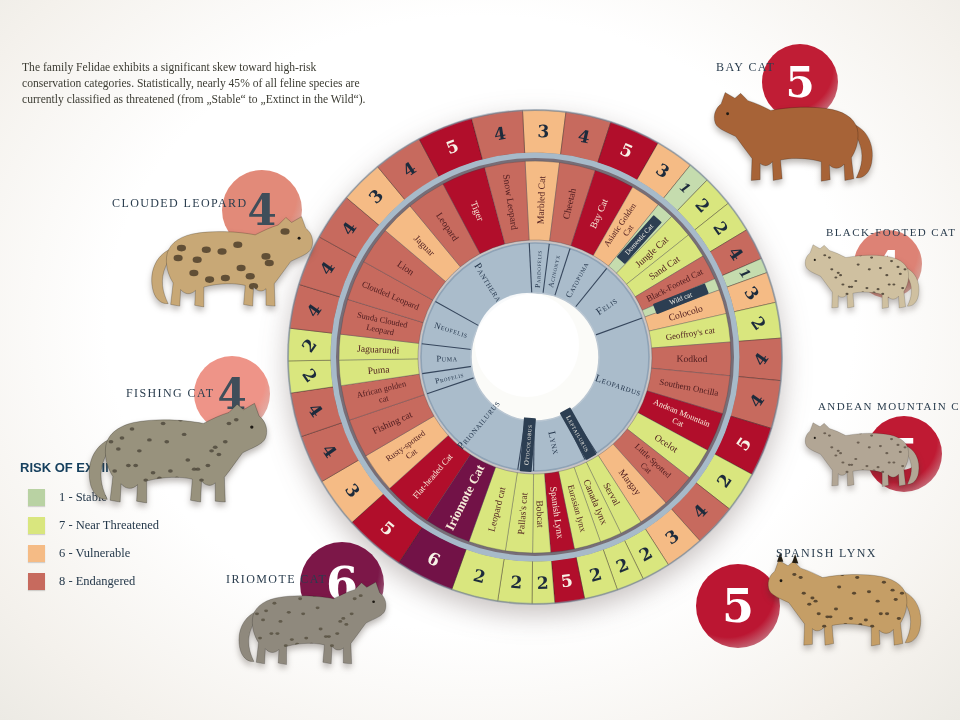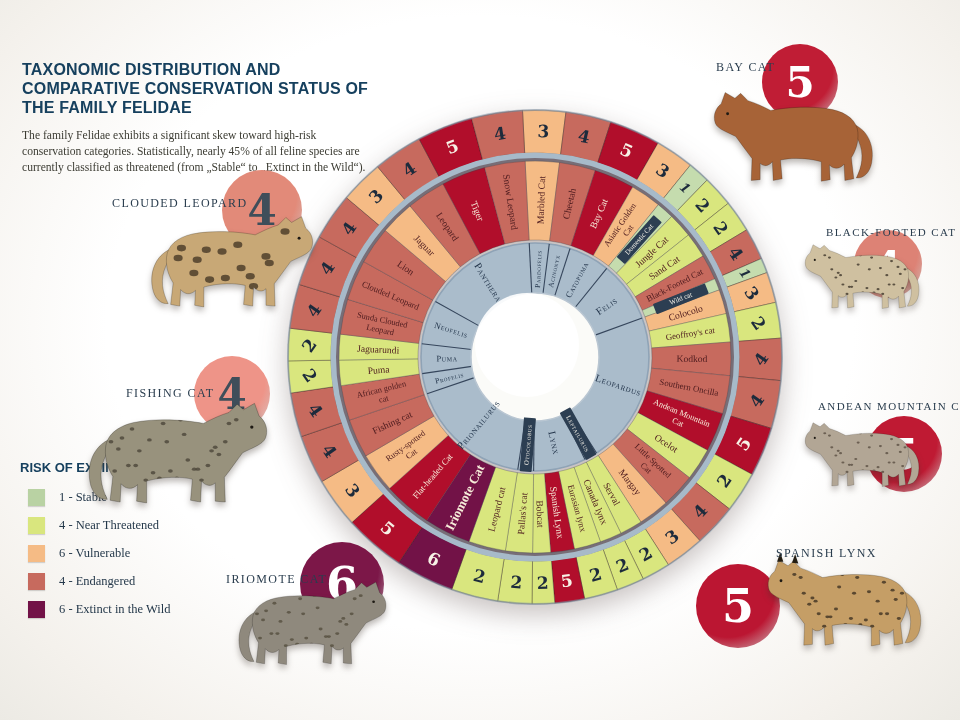--- a/index.html
+++ b/index.html
@@ -29,21 +29,20 @@
   .cat .badge{position:absolute;border-radius:50%;z-index:1;display:flex;align-items:center;
               justify-content:center;font-family:"DejaVu Serif", serif;font-weight:700;}
   .cat svg.art{position:absolute;z-index:2;filter:drop-shadow(0 4px 3px rgba(60,50,40,.35));}
 </style>
 </head>
 <body>
 
 <div class="stage">
 
   <div class="hdr">
-    <h1>TAXONOMIC DISTRIBUTION AND COMPARATIVE CONSERVATION STATUS OF THE FAMILY FELIDAE</h1>
     <p>The family Felidae exhibits a significant skew toward high-risk conservation categories. Statistically, nearly 45% of all feline species are currently classified as threatened (from „Stable“ to „Extinct in the Wild“).</p>
   </div>
 
   <svg id="wheel" width="960" height="720">
       <g style="filter: drop-shadow(rgba(70, 50, 45, 0.3) 0px 10px 14px);">
         <g>
           <path d="M522.50,110.32 A247,247 0 0 1 565.96,111.95 L560.57,154.61 A204,204 0 0 0 524.68,153.26 Z" fill="#f5bb85" stroke="rgba(40,30,30,.35)" stroke-width="1"></path>
           <path d="M565.96,111.95 A247,247 0 0 1 610.92,121.96 L597.70,162.87 A204,204 0 0 0 560.57,154.61 Z" fill="#c76a5e" stroke="rgba(40,30,30,.35)" stroke-width="1"></path>
           <path d="M610.92,121.96 A247,247 0 0 1 658.13,142.88 L636.69,180.15 A204,204 0 0 0 597.70,162.87 Z" fill="#b10e2b" stroke="rgba(40,30,30,.35)" stroke-width="1"></path>
           <path d="M658.13,142.88 A247,247 0 0 1 690.44,165.04 L663.38,198.46 A204,204 0 0 0 636.69,180.15 Z" fill="#f5bb85" stroke="rgba(40,30,30,.35)" stroke-width="1"></path>
@@ -419,33 +418,29 @@
     </svg>
 
   <div class="legend">
     <h3>RISK OF EXTINCTIONS</h3>
     <div class="lg-row">
       <span class="lg-sw" style="background: rgb(185, 210, 163);"></span>
       <span class="lg-lb">1 - Stable</span>
       </div>
     <div class="lg-row">
       <span class="lg-sw" style="background: rgb(217, 230, 126);"></span>
-      <span class="lg-lb">4 - Near Threatened</span>
+      <span class="lg-lb">7 - Near Threatened</span>
       </div>
     <div class="lg-row">
       <span class="lg-sw" style="background: rgb(245, 187, 133);"></span>
       <span class="lg-lb">6 - Vulnerable</span>
       </div>
     <div class="lg-row">
       <span class="lg-sw" style="background: rgb(199, 106, 94);"></span>
-      <span class="lg-lb">4 - Endangered</span>
-      </div>
-    <div class="lg-row">
-      <span class="lg-sw" style="background: rgb(114, 18, 71);"></span>
-      <span class="lg-lb">6 - Extinct in the Wild</span>
+      <span class="lg-lb">8 - Endangered</span>
       </div>
   </div>
 
   <div class="cat" style="left:110px;top:192px;width:240px;height:125px;">
     <span class="clabel" style="left:2px;top:4px;">CLOUDED LEOPARD</span>
     <div class="badge" style="left: 112px; top: -22px; width: 80px; height: 80px; font-size: 42px; background: radial-gradient(circle at 38% 32%, rgb(226, 138, 121), rgb(226, 138, 121) 60%, rgba(0, 0, 0, 0.18)); color: rgb(63, 78, 90);">4</div>
     <svg class="art" viewBox="0 0 230 140" style="left:12px;top:18px;width:215px;height:116px;">
         <g transform="scale(-1,1) translate(-230,0)">
           <clipPath id="clip0">
             <path d="M16,46 C13,38 15,28 23,22 L28,8 L40,15 L47,9 L56,18 C66,21 74,25 84,30 C104,26 136,24 160,29 C178,33 190,43 191,57 C192,70 188,80 183,88 L186,114 L175,116 L174,96 C169,102 162,103 156,97 L157,115 L146,117 L146,93 C128,88 108,88 96,91 L98,114 L87,116 L86,93 C81,99 75,99 71,95 L71,115 L60,116 L61,89 C54,80 47,70 41,62 C31,57 19,53 16,46 Z"></path>

